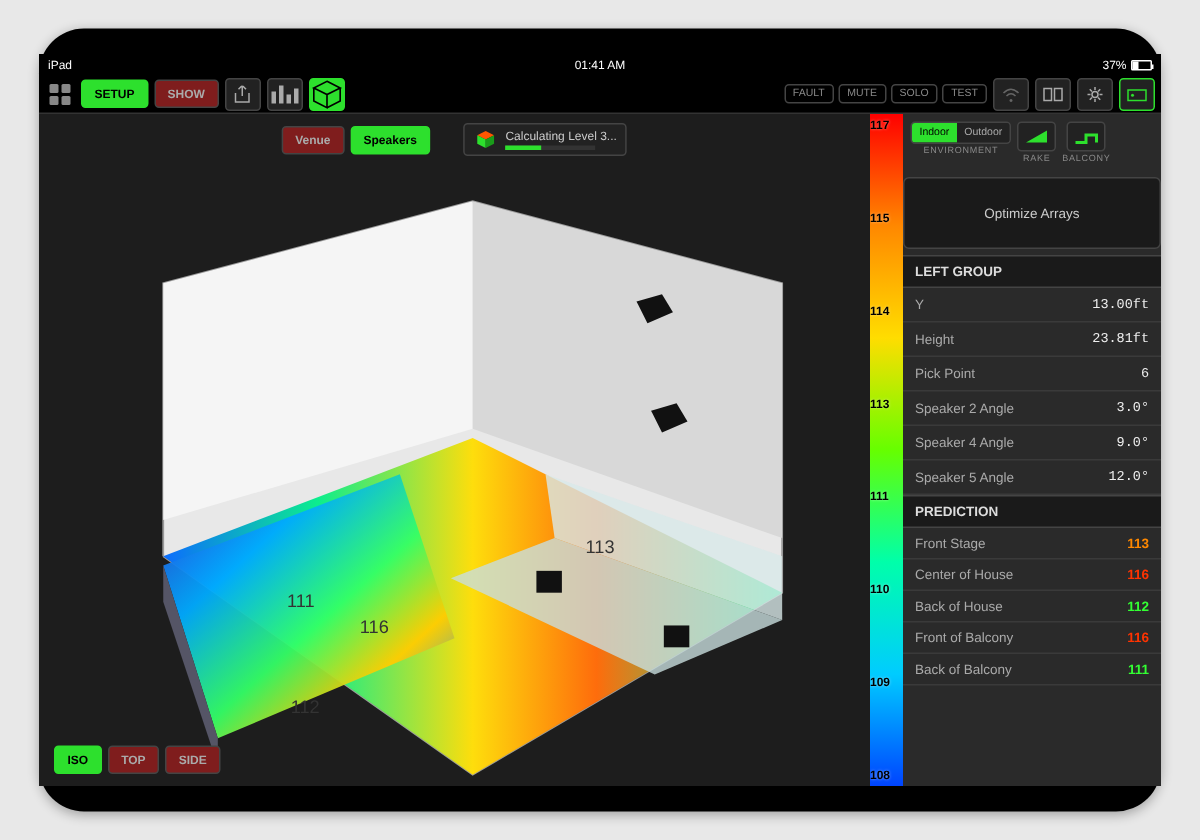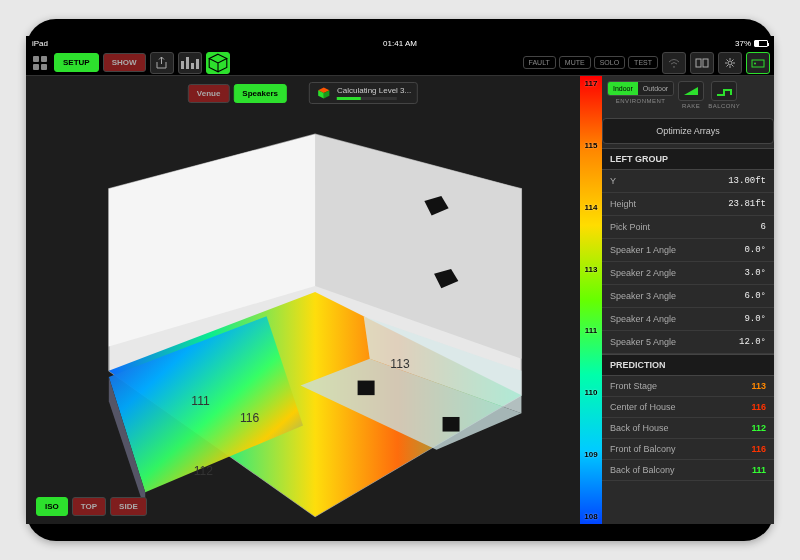--- a/index.html
+++ b/index.html
@@ -31,30 +31,30 @@
   .view3d { flex: 1; background: #1d1d1d; position: relative; }
   .secondary-bar { position: absolute; top: 6px; left: 50%; transform: translateX(-50%); display: flex; gap: 4px; align-items: center; }
   .calc-badge { background: #222; border: 1px solid #444; border-radius: 3px; padding: 3px 6px; display: flex; align-items: center; gap: 5px; margin-left: 18px; }
   .calc-badge .mini-cube { width: 16px; height: 14px; }
   .calc-text { font-size: 8px; color: #ccc; }
   .progress { width: 60px; height: 3px; background: #333; margin-top: 2px; }
   .progress-fill { width: 40%; height: 100%; background: #2de02d; }
   .room-svg { position: absolute; top: 40px; left: 10px; right: 10px; bottom: 40px; }
   .view-tabs { position: absolute; bottom: 8px; left: 10px; display: flex; gap: 4px; }
   .color-scale { width: 22px; background: linear-gradient(to bottom, #ff0000, #ff8800, #ffdd00, #66ff00, #00ffaa, #00ccff, #0044ff); display: flex; flex-direction: column; justify-content: space-between; padding: 3px 0; }
-  .color-scale span { font-size: 8px; color: #000; font-weight: bold; text-align: center; text-shadow: 0 0 2px rgba(255,255,255,.5); }
+  .color-scale span { font-size: 8px; color: #000; font-weight: bold; text-align: left; text-shadow: 0 0 2px rgba(255,255,255,.5); }
   .side-panel { width: 172px; background: #2a2a2a; overflow-y: auto; }
   .panel-top { display: flex; gap: 4px; padding: 5px; align-items: flex-start; }
   .seg-wrap { display: flex; flex-direction: column; align-items: center; gap: 2px; }
   .seg { display: flex; border: 1px solid #444; border-radius: 3px; overflow: hidden; }
   .seg button { border: none; font-size: 7px; padding: 3px 5px; background: #222; color: #aaa; }
   .seg button.active { background: #2de02d; color: #000; }
   .seg-label { font-size: 6px; color: #888; letter-spacing: .5px; }
   .mini-icon-btn { width: 26px; height: 20px; background: #222; border: 1px solid #444; border-radius: 3px; display: flex; align-items: center; justify-content: center; }
-  .optimize { margin: 4px 0; padding: 7px; background: #1a1a1a; border: 1px solid #444; border-radius: 4px; color: #ccc; font-size: 9px; text-align: center; }
+  .optimize { margin: 4px 0; padding: 18px; background: #1a1a1a; border: 1px solid #444; border-radius: 4px; color: #ccc; font-size: 9px; text-align: center; }
   .section-hdr { background: #1a1a1a; color: #ddd; font-size: 9px; font-weight: bold; padding: 5px 8px; border-top: 1px solid #444; border-bottom: 1px solid #444; }
   .prop-row { display: flex; justify-content: space-between; padding: 6px 8px; font-size: 9px; color: #aaa; border-bottom: 1px solid #3a3a3a; }
   .prop-row .val { color: #eee; font-family: Liberation Mono, monospace; }
   .pred-row { display: flex; justify-content: space-between; padding: 5px 8px; font-size: 9px; color: #aaa; border-bottom: 1px solid #3a3a3a; text-align: center; }
 </style>
 </head>
 <body>
 
 <div class="ipad-frame">
   <div class="home-btn"></div>
@@ -253,32 +253,24 @@
             </div>
             <div class="prop-row">
               <span>Height</span>
               <span class="val">23.81ft</span>
             </div>
             <div class="prop-row">
               <span>Pick Point</span>
               <span class="val">6</span>
             </div>
             <div class="prop-row">
-              <span>Speaker 1 Angle</span>
-              <span class="val">0.0°</span>
-            </div>
-            <div class="prop-row">
               <span>Speaker 2 Angle</span>
               <span class="val">3.0°</span>
             </div>
             <div class="prop-row">
-              <span>Speaker 3 Angle</span>
-              <span class="val">6.0°</span>
-            </div>
-            <div class="prop-row">
               <span>Speaker 4 Angle</span>
               <span class="val">9.0°</span>
             </div>
             <div class="prop-row">
               <span>Speaker 5 Angle</span>
               <span class="val">12.0°</span>
             </div>
           </div>
         <div class="section-hdr">PREDICTION</div>
         <div id="pred-list">

